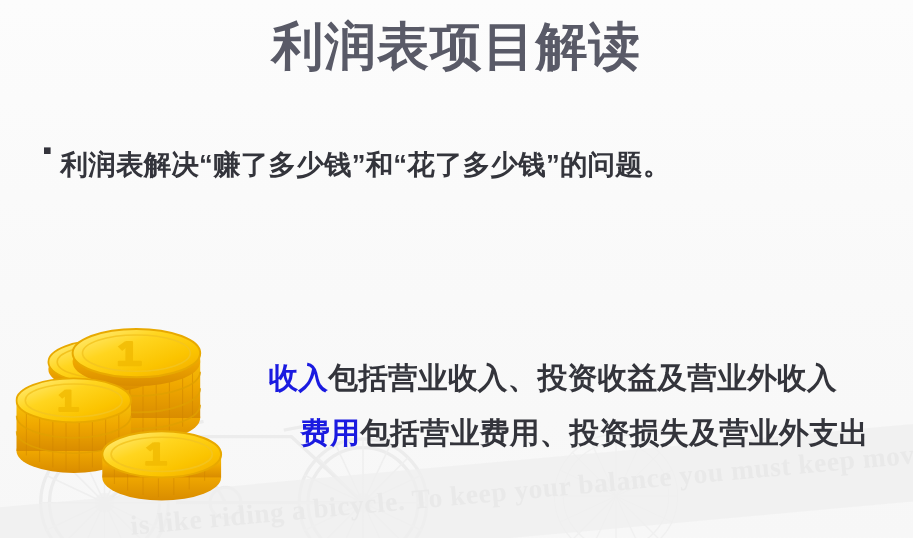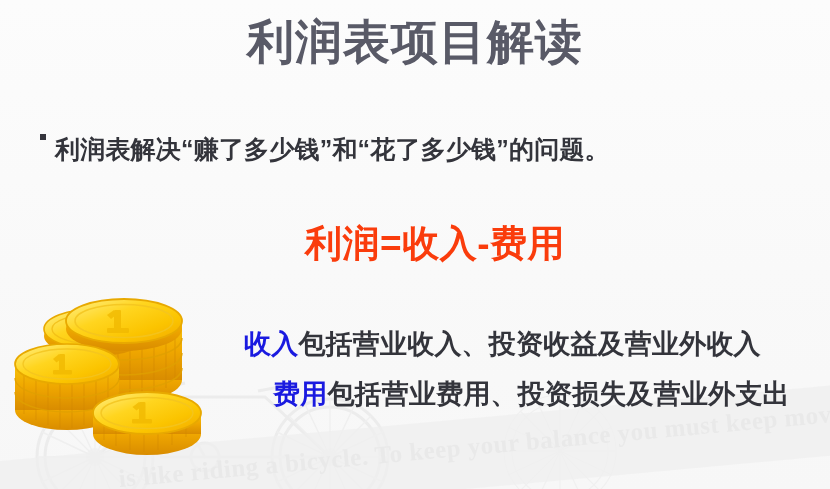--- a/index.html
+++ b/index.html
@@ -309,21 +309,20 @@
     </g>
   </svg>
 
   <div class="title">利润表项目解读</div>
 
   <div class="bullet-row">
     <span class="bullet-marker"></span>
     <span class="bullet-text">利润表解决“赚了多少钱”和“花了多少钱”的问题。</span>
   </div>
 
-  <div class="formula">利润=收入-费用</div>
 
   <div class="explain line1">
     <span class="kw">收入</span><span>包括营业收入、投资收益及营业外收入</span>
   </div>
   <div class="explain line2">
     <span class="kw">费用</span><span>包括营业费用、投资损失及营业外支出</span>
   </div>
 
 </div>
 

